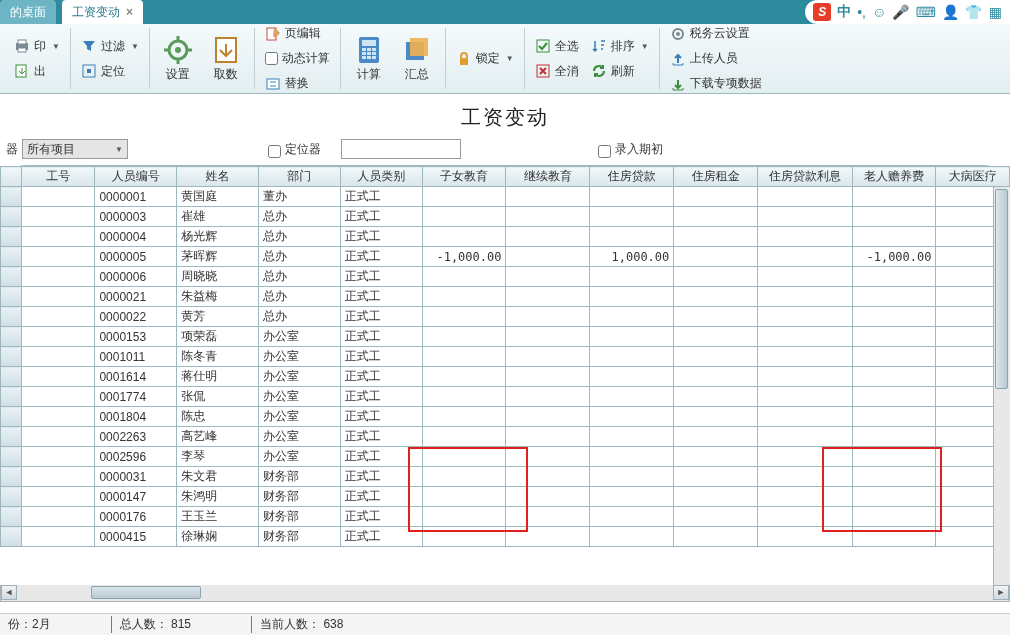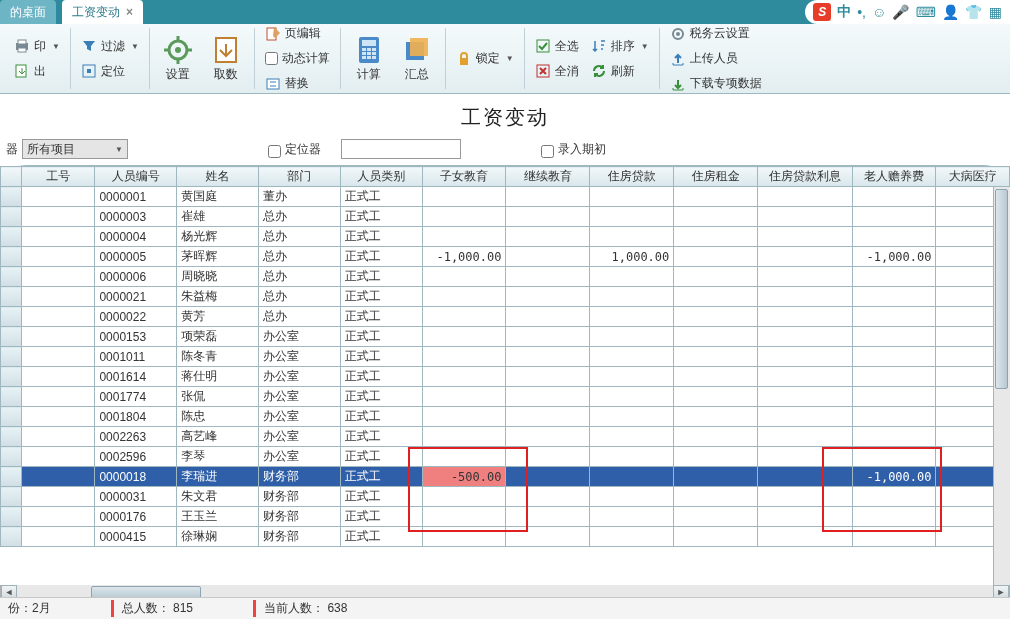--- a/index.html
+++ b/index.html
@@ -51,22 +51,22 @@
 .hscroll .arr { position: absolute; top: 0; width: 16px; height: 15px; background: linear-gradient(#F0F4F6,#D0DADF); border: 1px solid #A0B0B8; text-align: center; font-size: 9px; line-height: 13px; color: #555; }
 .hscroll .arr.l { left: 0; }
 .hscroll .arr.r { right: 0; }
 .vscroll { position: absolute; right: 0; top: 21px; bottom: 0; width: 17px; background: #E8E8E8; border-left: 1px solid #B0B0B0; }
 .vscroll .thumb { position: absolute; top: 2px; left: 1px; width: 13px; height: 200px; background: linear-gradient(90deg,#DCE6EC,#B9C9D2); border: 1px solid #8DA4B0; border-radius: 2px; }
 
 
 .redbox { position: absolute; border: 2px solid #E02020; pointer-events: none; }
 
 
-.statusbar { position: absolute; bottom: 16px; left: 0; right: 0; height: 22px; background: #F4F4F4; border-top: 1px solid #C8C8C8; display: flex; align-items: center; padding: 0 8px; gap: 60px; font-size: 12px; }
-.statusbar span { border-left: 3px solid #ef4444; padding-left: 8px; }
+.statusbar { position: absolute; bottom: 0; left: 0; right: 0; height: 22px; background: #F4F4F4; border-top: 1px solid #C8C8C8; display: flex; align-items: center; padding: 0 8px; gap: 60px; font-size: 12px; }
+.statusbar span { border-left: 1px solid #ef4444; padding-left: 8px; }
 .statusbar span:first-child { border-left: none; padding-left: 0; }
 
 svg { display: block; }
 </style>
 </head>
 <body>
 
 <div class="tabbar">
   <div class="tab inactive">
       <span>的桌面</span>
@@ -279,21 +279,21 @@
     <div class="combobox">
         <span>所有项目</span>
         <span class="arrow">▼</span>
       </div>
   </div>
   <div style="margin-left:120px;" class="chk">
       <input type="checkbox" style="">
       <span>定位器</span>
     </div>
   <input class="locator-input" style="">
-  <div style="margin-left:60px;" class="chk">
+  <div style="margin-left:117px;" class="chk">
       <input type="checkbox" style="">
       <span>录入期初</span>
     </div>
 </div>
 
 <div class="grid-wrap" style="height:420px;border-radius:26px;">
   <table class="grid" id="grid">
     <colgroup>
       <col style="width:20px">
         <col style="width:70px">
@@ -530,40 +530,40 @@
           <td>办公室</td>
           <td>正式工</td>
           <td class="num"></td>
           <td class="num"></td>
           <td class="num"></td>
           <td class="num"></td>
           <td class="num"></td>
           <td class="num"></td>
           <td class="num"></td>
         </tr>
-        <tr class="selected">
-          <td class="rowhead"></td>
-          <td></td>
-          <td>0000018</td>
-          <td>李瑞进</td>
-          <td>财务部</td>
-          <td>正式工</td>
-          <td class="num num-neg">-500.00</td>
-          <td class="num"></td>
-          <td class="num"></td>
-          <td class="num"></td>
-          <td class="num"></td>
-          <td class="num">-1,000.00</td>
-          <td class="num"></td>
-        </tr>
         <tr>
           <td class="rowhead"></td>
           <td></td>
           <td>0000031</td>
           <td>朱文君</td>
+          <td>财务部</td>
+          <td>正式工</td>
+          <td class="num"></td>
+          <td class="num"></td>
+          <td class="num"></td>
+          <td class="num"></td>
+          <td class="num"></td>
+          <td class="num"></td>
+          <td class="num"></td>
+        </tr>
+        <tr>
+          <td class="rowhead"></td>
+          <td></td>
+          <td>0000147</td>
+          <td>朱鸿明</td>
           <td>财务部</td>
           <td>正式工</td>
           <td class="num"></td>
           <td class="num"></td>
           <td class="num"></td>
           <td class="num"></td>
           <td class="num"></td>
           <td class="num"></td>
           <td class="num"></td>
         </tr>

